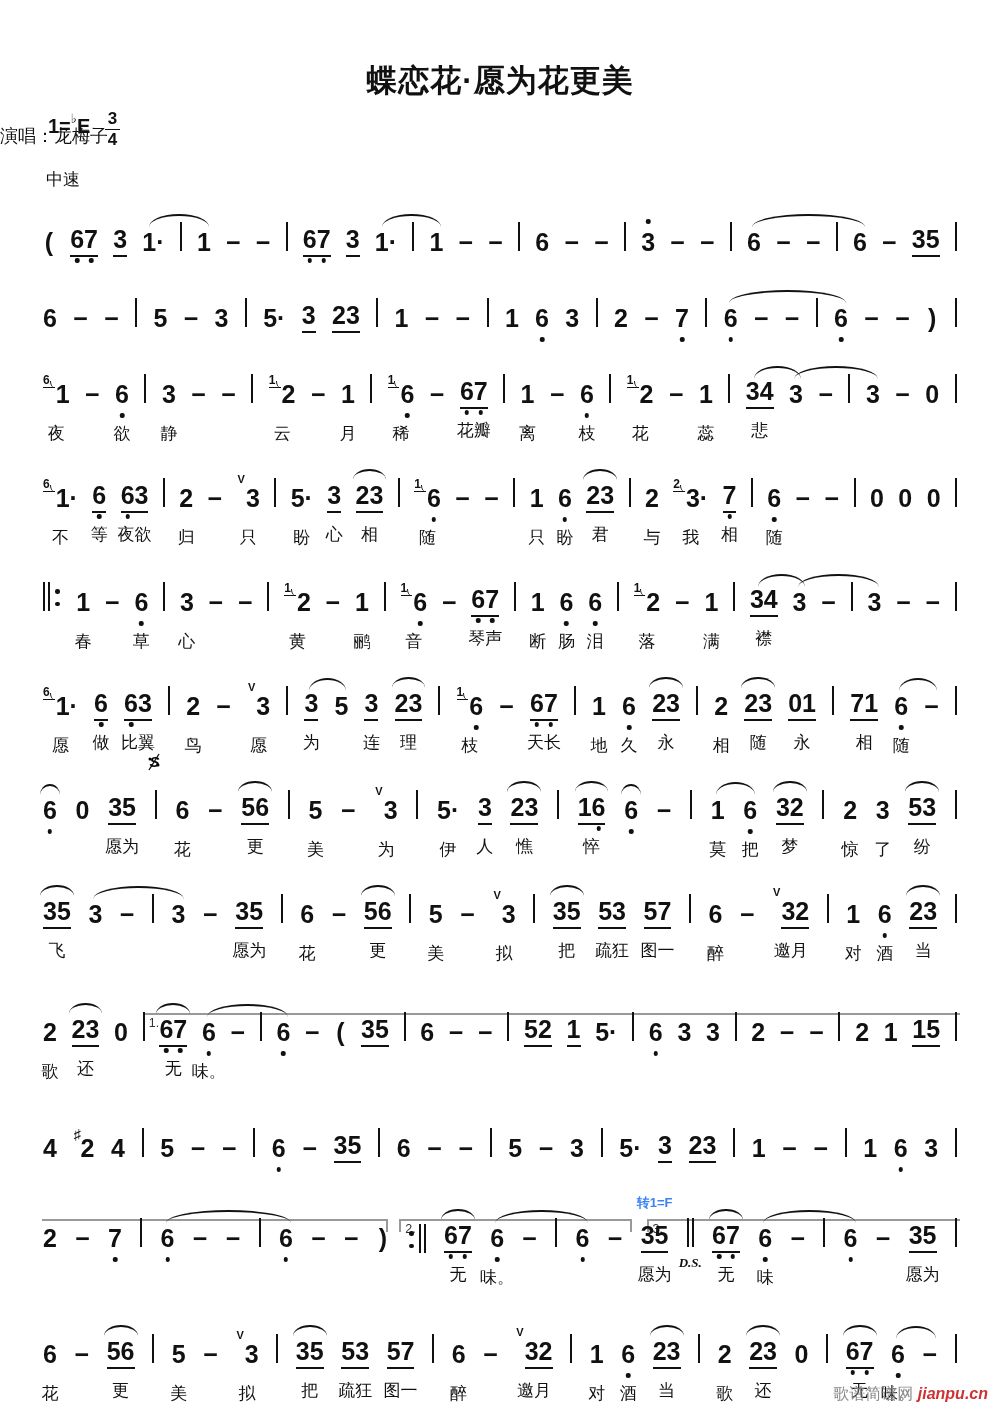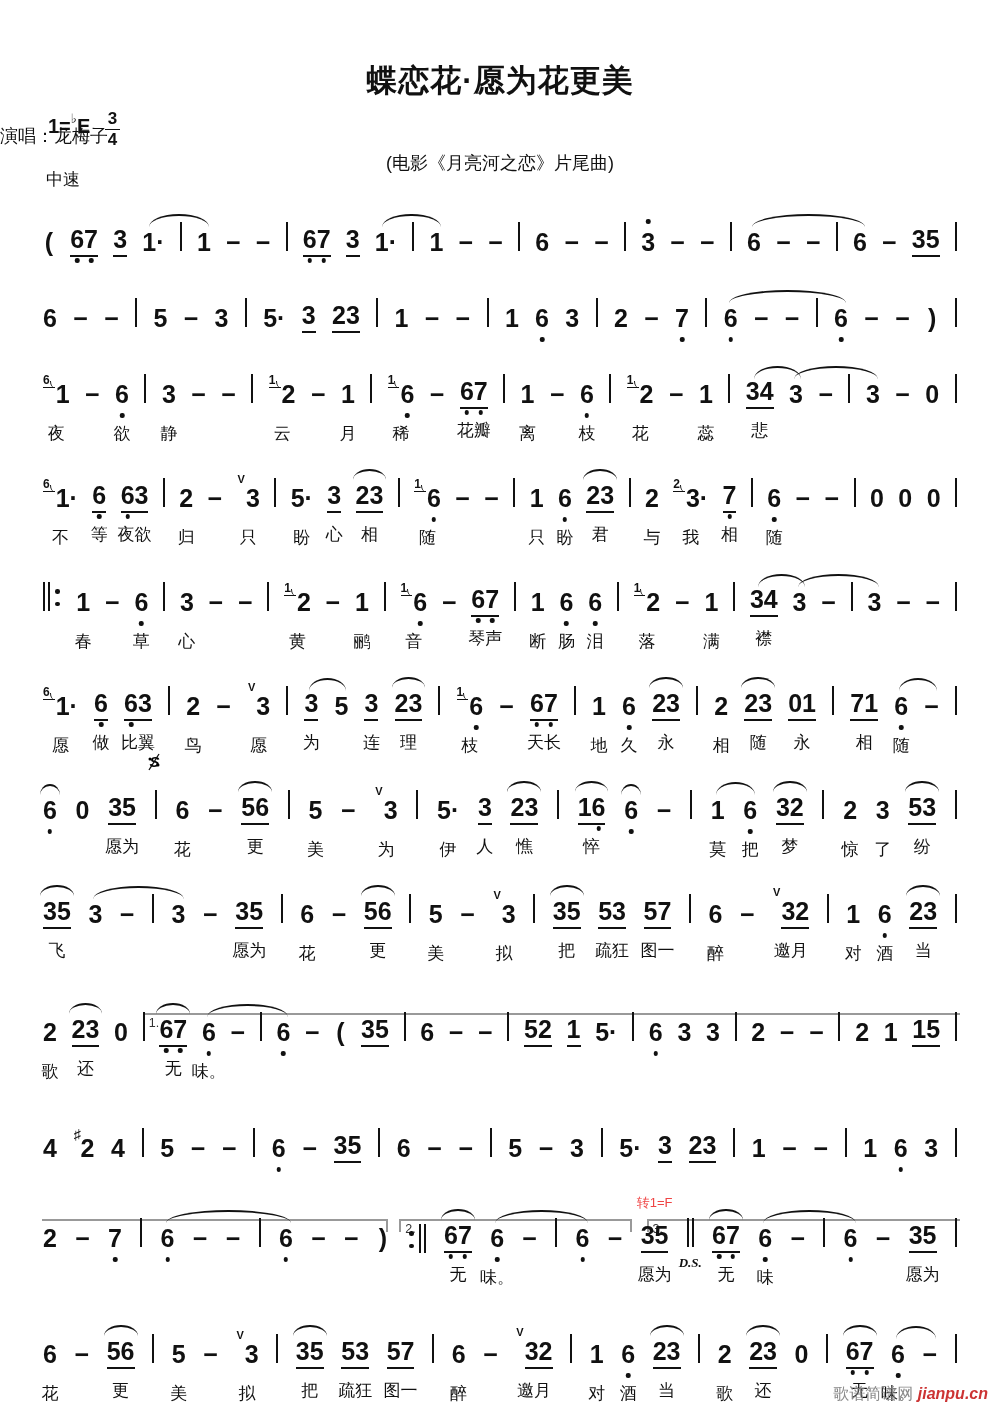--- a/index.html
+++ b/index.html
@@ -39,21 +39,21 @@
   .lyr{position:absolute;top:42px;left:50%;transform:translateX(-50%);font-size:17px;font-weight:normal;white-space:nowrap;}
   .sarc{position:absolute;left:-2px;right:-2px;top:-12px;height:9px;
         border-top:2px solid #111;border-radius:50% 50% 0 0/100% 100% 0 0;}
   .larc{position:absolute;top:-7px;height:11px;border-top:2px solid #111;
         border-radius:50% 50% 0 0/100% 100% 0 0;pointer-events:none;}
   .grace{font-size:12px;font-weight:bold;border-bottom:1.4px solid #111;position:relative;top:-10px;margin-right:1px;}
   .grace::after{content:"";display:inline-block;width:4px;height:7px;border-left:1.3px solid #111;
         border-bottom-left-radius:100% 100%;transform:translateY(4px);}
   .breath{font-size:11px;font-weight:bold;position:relative;top:-15px;margin:0 1px;}
   .sharp{font-size:14px;font-weight:bold;position:relative;top:-9px;}
-  .amark{position:absolute;top:-27px;left:50%;transform:translateX(-50%);font-size:13px;font-weight:normal;white-space:nowrap;color:#ef4444;}
+  .amark{position:absolute;top:-27px;left:50%;transform:translateX(-50%);font-size:13px;font-weight:bold;white-space:nowrap;color:#3b82f6;}
   .bmark{position:absolute;top:37px;left:50%;transform:translateX(-50%);font-size:13px;font-style:italic;
          font-family:"Liberation Serif","DejaVu Serif",serif;font-weight:bold;white-space:nowrap;text-align:center;}
   .bars{display:inline-flex;gap:3px;align-items:flex-end;}
   .bar{width:2px;height:29px;background:#111;display:inline-block;}
   .rdots{display:inline-flex;flex-direction:column;gap:8px;justify-content:center;height:27px;margin:0 2px;vertical-align:bottom;}
   .rdots i{width:4.5px;height:4.5px;border-radius:50%;background:#111;}
   .paren{font-weight:bold;}
   .segno{position:absolute;top:-37px;left:-7px;}
   .volta{position:absolute;top:2px;height:11px;border-top:2px solid #999;}
   .volta.lt{border-left:2px solid #999;}
@@ -70,21 +70,20 @@
   <div class="title">蝶恋花·愿为花更美</div>
   <div class="keysig">
     <span>1=</span><sup>♭</sup><span>E</span>
     <span class="ts">
       <span class="num">3</span>
       <span class="den">4</span>
     </span>
   </div>
   <div class="tempo">中速</div>
   <div class="singer">演唱：龙梅子</div>
-  <div class="origin">(电影《月亮河之恋》片尾曲)</div>
 </div>
 
 <div class="score">
     <div class="line no-lyr">
       <div class="notes">
         <span class="tok"><span class="ug"><span class="ch paren">(</span></span></span>
         <span class="tok"><span class="ug u1"><span class="ch">6<b class="db"></b></span><span class="ch">7<b class="db"></b></span></span></span>
         <span class="tok"><span class="ug u1"><span class="ch">3</span></span></span>
         <span class="tok"><span class="ug"><span class="ch">1</span><span class="ch narrow">·</span></span></span>
         <span class="tok barline"><span class="bars">

